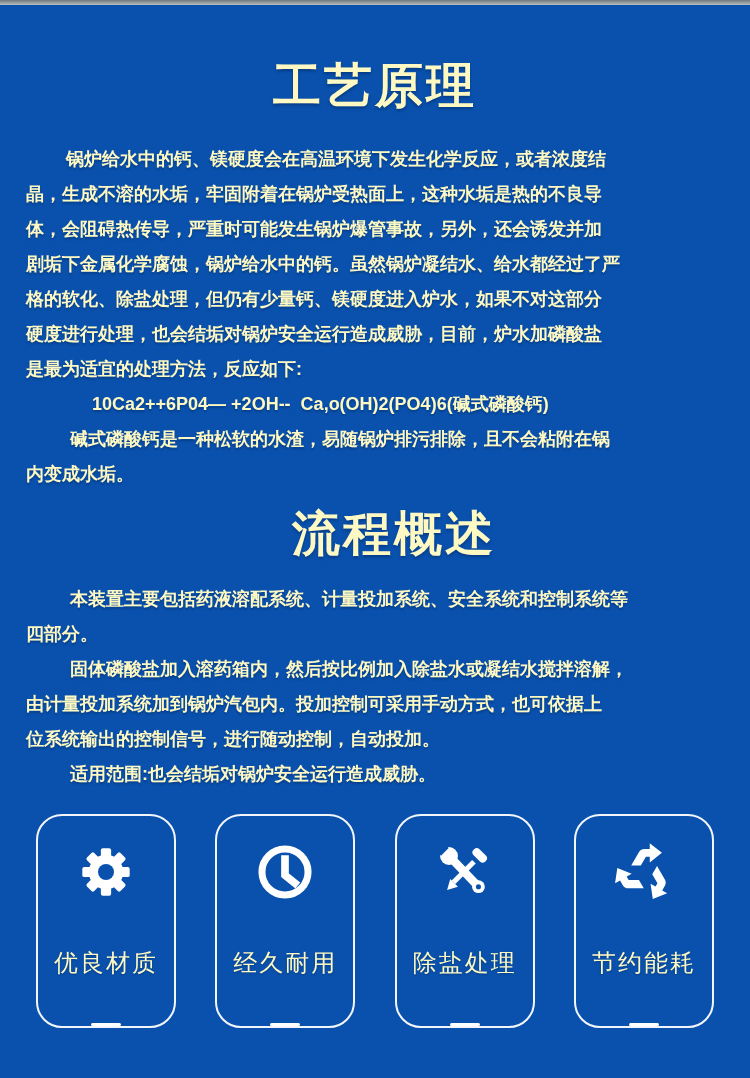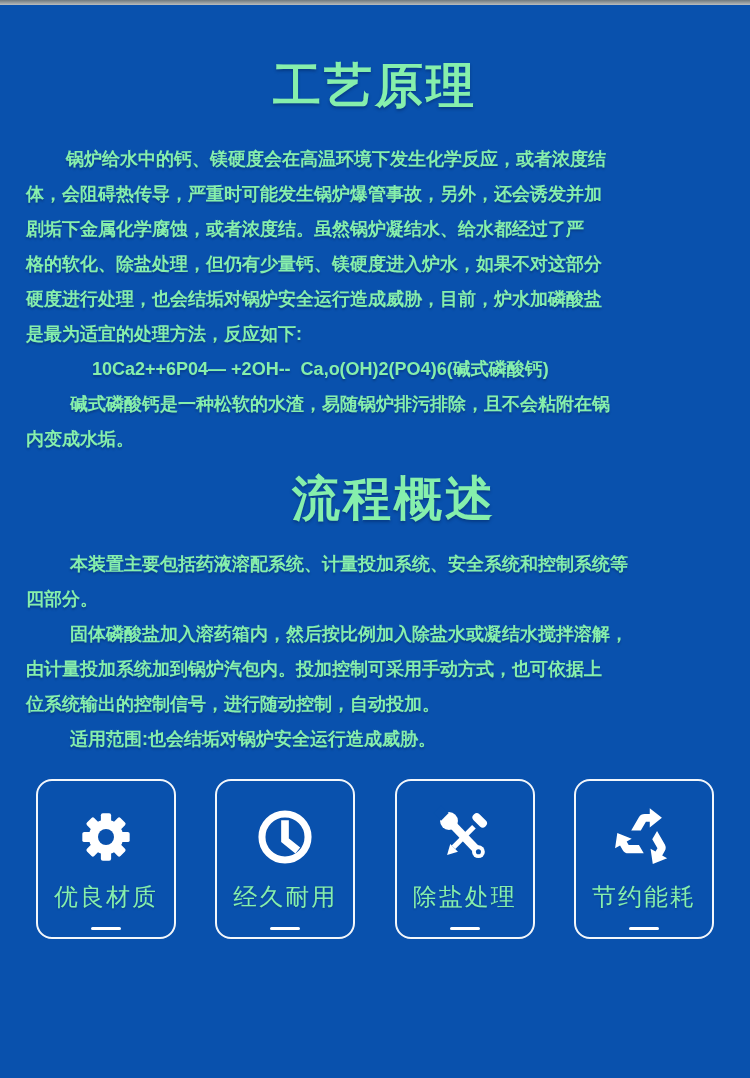--- a/index.html
+++ b/index.html
@@ -2,21 +2,21 @@
 <html><head>
 <meta charset="utf-8">
 <style>
   html,body{margin:0;padding:0;}
   .page{
     position:relative;
     width:750px;height:1078px;
     background:#0951ad;
     overflow:hidden;
     font-family:"Liberation Sans", sans-serif;
-    color:#86efac;
+    color:#fef9c3;
   }
   .top-strip{
     height:5px;width:750px;
     background:linear-gradient(#6f797d,#b9bdbf);
   }
   .big-title{
     margin:55px 0 0 0;
     text-align:center;
     font-size:48px;
     line-height:52px;
@@ -38,24 +38,24 @@
   .i2{padding-left:44px;}   
   .i3{padding-left:66px;}   
   .features{
     display:flex;
     justify-content:space-between;
     padding:0 36px;
     margin-top:22px;
   }
   .card{
     box-sizing:border-box;
-    width:140px;height:160px;
+    width:140px;height:214px;
     border:2px solid rgba(255,255,255,.95);
-    border-radius:16px;
-    display:flex;flex-direction:column;align-items:center;
+    border-radius:26px;
+    display:flex;flex-direction:column;align-items:center;justify-content:space-between;
   }
   .card svg{width:64px;height:64px;margin-top:24px;flex:none;}
   .card-label{
     margin-top:12px;
     font-size:24px;
     letter-spacing:2px;
     font-weight:400;
     text-shadow:0 1px 2px rgba(0,20,60,.3);
   }
   .card-dash{
@@ -68,22 +68,23 @@
 <body>
 
 <div class="page">
 
   <div class="top-strip"></div>
 
   <div class="big-title">工艺原理</div>
 
   <div class="para">
     <div class="line i1">锅炉给水中的钙、镁硬度会在高温环境下发生化学反应，或者浓度结</div>
+    <div class="line">晶，生成不溶的水垢，牢固附着在锅炉受热面上，这种水垢是热的不良导</div>
     <div class="line">体，会阻碍热传导，严重时可能发生锅炉爆管事故，另外，还会诱发并加</div>
-    <div class="line">剧垢下金属化学腐蚀，或者浓度结。虽然锅炉凝结水、给水都经过了严</div>
+    <div class="line">剧垢下金属化学腐蚀，锅炉给水中的钙。虽然锅炉凝结水、给水都经过了严</div>
     <div class="line">格的软化、除盐处理，但仍有少量钙、镁硬度进入炉水，如果不对这部分</div>
     <div class="line">硬度进行处理，也会结垢对锅炉安全运行造成威胁，目前，炉水加磷酸盐</div>
     <div class="line">是最为适宜的处理方法，反应如下:</div>
     <div class="line i3">10Ca2++6P04— +2OH--  Ca,o(OH)2(PO4)6(碱式磷酸钙)</div>
     <div class="line i2">碱式磷酸钙是一种松软的水渣，易随锅炉排污排除，且不会粘附在锅</div>
     <div class="line">内变成水垢。</div>
   </div>
 
   <div class="big-title title-process">流程概述</div>
 

